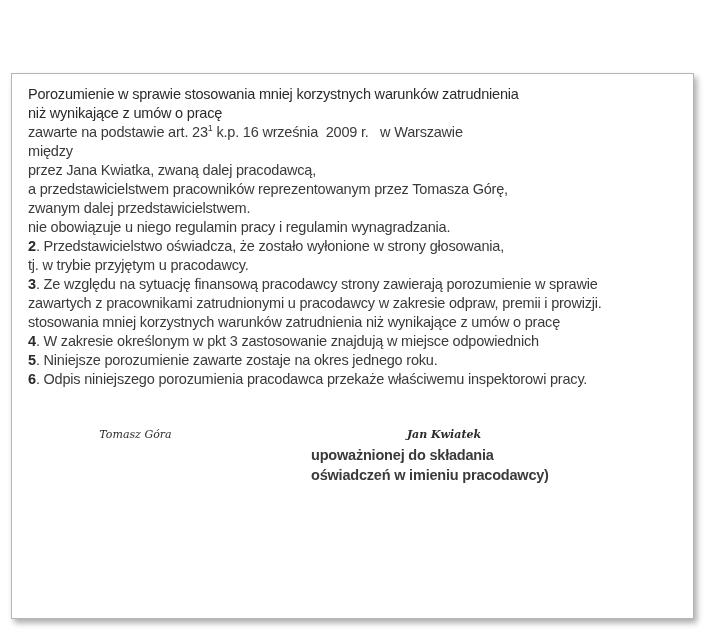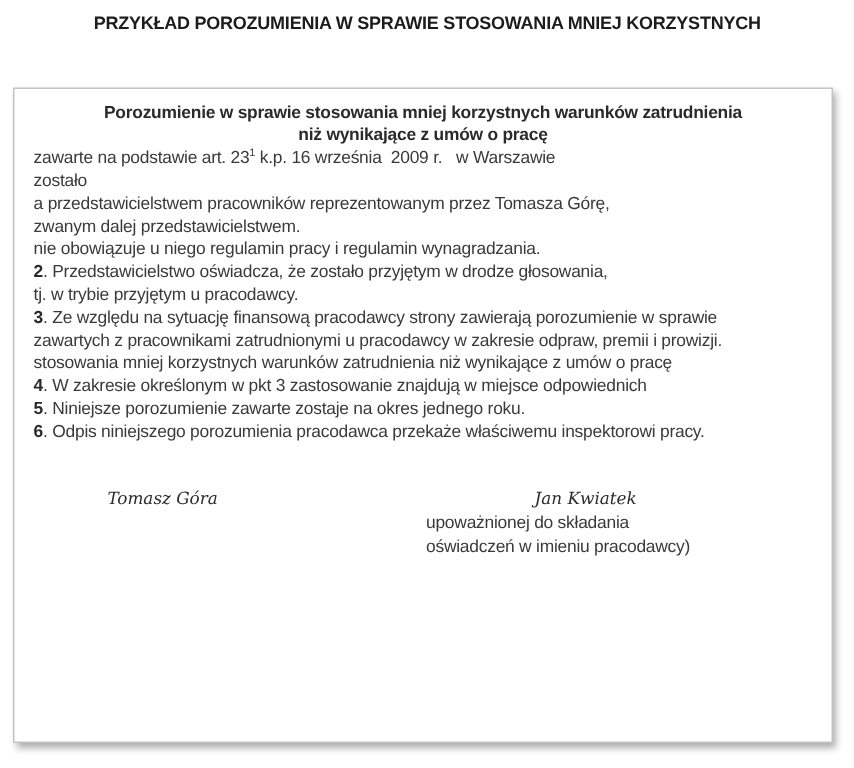--- a/index.html
+++ b/index.html
@@ -41,69 +41,69 @@
     box-shadow: 3px 4px 6px rgba(0,0,0,0.33);
     padding: 11px 16px 0 16px;
     color: #3a3a3a;
     font-size: 14.5px;
     line-height: 19px;
     letter-spacing: -0.2px;
     overflow: hidden;
   }
   .line { display: block; white-space: pre; }
   .doc p { margin: 0; padding: 0; }
-  .heading .line { font-weight: bold; color: #2a2a2a; text-align: center; }
+  .heading .line { font-weight: normal; color: #2a2a2a; }
   .clauses { margin-top: 8px; }
   .clauses b { font-weight: bold; color: #2a2a2a; }
   sup { font-size: 9px; line-height: 0; vertical-align: super; }
 
   .signatures {
     margin-top: 36px;
     display: flex;
     align-items: flex-start;
   }
   .sig-left  { width: 215px; }
-  .sig-right { width: 266px; margin-left: 112px; }
+  .sig-right { width: 266px; margin-left: 68px; font-weight: bold; }
   .sig-name {
     font-family: "DejaVu Serif", serif;
     font-style: italic;
-    font-size: 14px;
+    font-size: 11px;
     line-height: 20px;
     text-align: center;
     color: #2b2b2b;
     letter-spacing: 0;
   }
   .sig-caption .line { line-height: 20px; }
 </style>
 </head>
 <body>
 
 <div class="page">
 
   <h1 class="title">
-    <span class="tline">PRZYKŁAD POROZUMIENIA W SPRAWIE STOSOWANIA MNIEJ KORZYSTNYCH</span>
   </h1>
 
   <div class="doc">
 
     <p class="heading">
       <span class="line">Porozumienie w sprawie stosowania mniej korzystnych warunków zatrudnienia</span>
       <span class="line">niż wynikające z umów o pracę</span>
     </p>
 
     <p class="intro">
       <span class="line"><span>zawarte na podstawie art. 23</span><sup>1</sup><span> k.p. 16 września  2009 r.   w Warszawie</span></span>
-      <span class="line">zostało</span>
+      <span class="line">między</span>
+      <span class="line">przez Jana Kwiatka, zwaną dalej pracodawcą,</span>
       <span class="line">a przedstawicielstwem pracowników reprezentowanym przez Tomasza Górę,</span>
       <span class="line">zwanym dalej przedstawicielstwem.</span>
     </p>
 
     <p class="clauses">
       <span class="line">nie obowiązuje u niego regulamin pracy i regulamin wynagradzania.</span>
-      <span class="line"><b>2</b><span>. Przedstawicielstwo oświadcza, że zostało przyjętym w drodze głosowania,</span></span>
+      <span class="line"><b>2</b><span>. Przedstawicielstwo oświadcza, że zostało wyłonione w strony głosowania,</span></span>
       <span class="line">tj. w trybie przyjętym u pracodawcy.</span>
       <span class="line"><b>3</b><span>. Ze względu na sytuację finansową pracodawcy strony zawierają porozumienie w sprawie</span></span>
       <span class="line">zawartych z pracownikami zatrudnionymi u pracodawcy w zakresie odpraw, premii i prowizji.</span>
       <span class="line">stosowania mniej korzystnych warunków zatrudnienia niż wynikające z umów o pracę</span>
       <span class="line"><b>4</b><span>. W zakresie określonym w pkt 3 zastosowanie znajdują w miejsce odpowiednich</span></span>
       <span class="line"><b>5</b><span>. Niniejsze porozumienie zawarte zostaje na okres jednego roku.</span></span>
       <span class="line"><b>6</b><span>. Odpis niniejszego porozumienia pracodawca przekaże właściwemu inspektorowi pracy.</span></span>
     </p>
 
     <div class="signatures">

